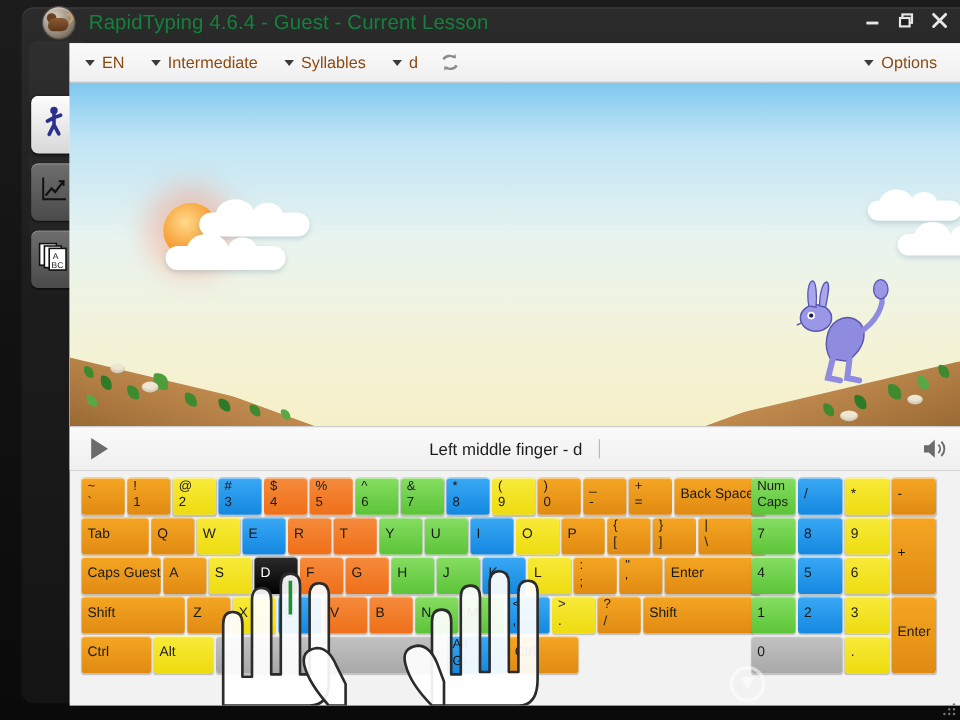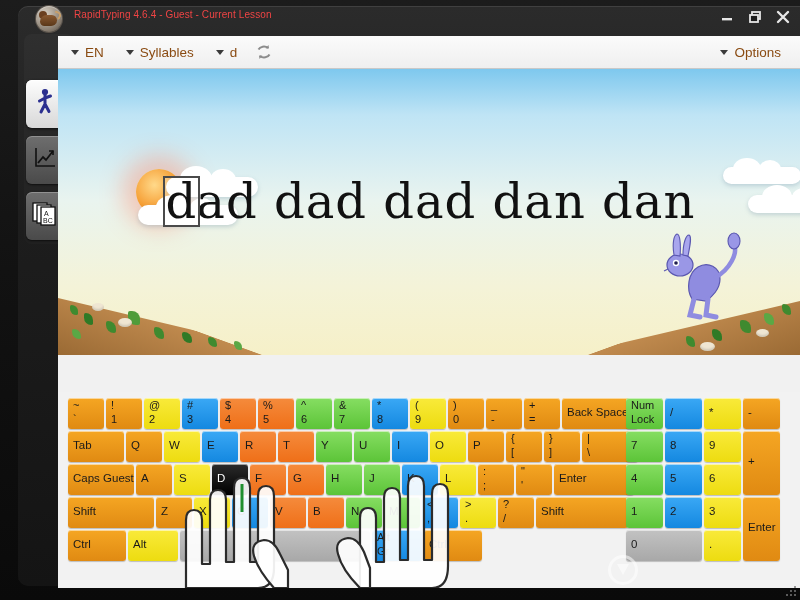--- a/index.html
+++ b/index.html
@@ -50,21 +50,21 @@
     background: #6b4020; border-radius: 50%;
   }
   .app-icon .mouse-tail {
     position: absolute; right: 1px; top: 5px; width: 9px; height: 9px;
     border: 2px solid #c9a06a; border-left-color: transparent;
     border-bottom-color: transparent; border-radius: 50%;
     transform: rotate(25deg);
   }
   .title-text {
     position: absolute; left: 56px; top: 9px;
-    font-size: 10px; color: #ef4444; letter-spacing: .1px;
+    font-size: 17px; color: #15803d; letter-spacing: .1px;
     white-space: nowrap;
   }
   .win-buttons {
     position: absolute; right: 4px; top: 4px; display: flex; gap: 2px;
     align-items: center;
   }
   .win-btn {
     width: 26px; height: 26px; display: flex; align-items: center;
     justify-content: center; color: #e6e6e6; font-size: 15px; line-height: 1;
     cursor: default;
@@ -322,20 +322,24 @@
 
   <div class="content">
 
     <div class="toolbar">
       <div class="tb-item">
         <span class="caret"></span>
         <span>EN</span>
       </div>
       <div class="tb-item">
         <span class="caret"></span>
+        <span>Intermediate</span>
+      </div>
+      <div class="tb-item">
+        <span class="caret"></span>
         <span>Syllables</span>
       </div>
       <div class="tb-item">
         <span class="caret"></span>
         <span>d</span>
       </div>
       <div class="tb-refresh">
         <svg width="18" height="18" viewBox="0 0 18 18">
           <path d="M3.5 6.5 C5 3.5 10 2.5 13 5" stroke="#8c8c8c" stroke-width="2" fill="none"></path>
           <path d="M14.5 11.5 C13 14.5 8 15.5 5 13" stroke="#8c8c8c" stroke-width="2" fill="none"></path>
@@ -386,23 +390,37 @@
       <div class="stone" style="left:34px;bottom:44px;width:12px;height:8px;"></div>
       <div class="stone" style="left:60px;bottom:28px;width:14px;height:9px;"></div>
       <div class="grass" style="left:628px;bottom:8px;width:9px;height:11px;"></div>
       <div class="grass" style="left:654px;bottom:14px;width:10px;height:12px;background:#2f7a26;"></div>
       <div class="grass" style="left:682px;bottom:22px;width:11px;height:13px;"></div>
       <div class="grass" style="left:706px;bottom:30px;width:10px;height:12px;background:#5aa845;"></div>
       <div class="grass" style="left:724px;bottom:40px;width:9px;height:11px;"></div>
       <div class="stone" style="left:642px;bottom:4px;width:15px;height:9px;"></div>
       <div class="stone" style="left:698px;bottom:18px;width:13px;height:8px;"></div>
 
-      <div class="lesson-line"><span class="cursor-box">d</span><span>ad dad dad dan dan</span></div>
     </div>
 
+    <div class="hintbar">
+      <div class="play-btn">
+          <div class="play-tri"></div>
+        </div>
+      <div class="hint-text">
+        <span class="hint-inner">Left middle finger - d</span>
+      </div>
+      <div class="speaker">
+        <svg width="22" height="20" viewBox="0 0 22 20">
+          <path d="M2 7 L6 7 L11 2.5 L11 17.5 L6 13 L2 13 Z" fill="#6b6b6b"></path>
+          <path d="M14 6.5 C16 8.5 16 11.5 14 13.5" stroke="#6b6b6b" stroke-width="1.6" fill="none"></path>
+          <path d="M16.5 4 C19.8 7.5 19.8 12.5 16.5 16" stroke="#6b6b6b" stroke-width="1.6" fill="none"></path>
+        </svg>
+      </div>
+    </div>
   </div>
 
   <div class="keyboard">
     <div class="kb-main">
         <div class="krow">
           <div class="key c-orange" style="width: 36px;">
             <span class="top">~</span>
             <span class="bot">`</span>
           </div>
           <div class="key c-orange" style="width: 36px;">
@@ -603,21 +621,21 @@
             <span class="bot">Gr</span>
           </div>
           <div class="key c-orange" style="width: 58px;">
             <span class="lbl">Ctrl</span>
           </div>
         </div>
       </div>
     <div class="kb-num" style="position: absolute;">
         <div class="key c-green" style="width: 37px; position: absolute; left: 0px; top: 0px; text-decoration: underline;">
           <span class="top">Num</span>
-          <span class="bot">Lock</span>
+          <span class="bot">Caps</span>
         </div>
         <div class="key c-blue" style="width: 37px; position: absolute; left: 39px; top: 0px;">
           <span class="lbl">/</span>
         </div>
         <div class="key c-yellow" style="width: 37px; position: absolute; left: 78px; top: 0px;">
           <span class="lbl">*</span>
         </div>
         <div class="key c-orange" style="width: 37px; position: absolute; left: 117px; top: 0px;">
           <span class="lbl">-</span>
         </div>

